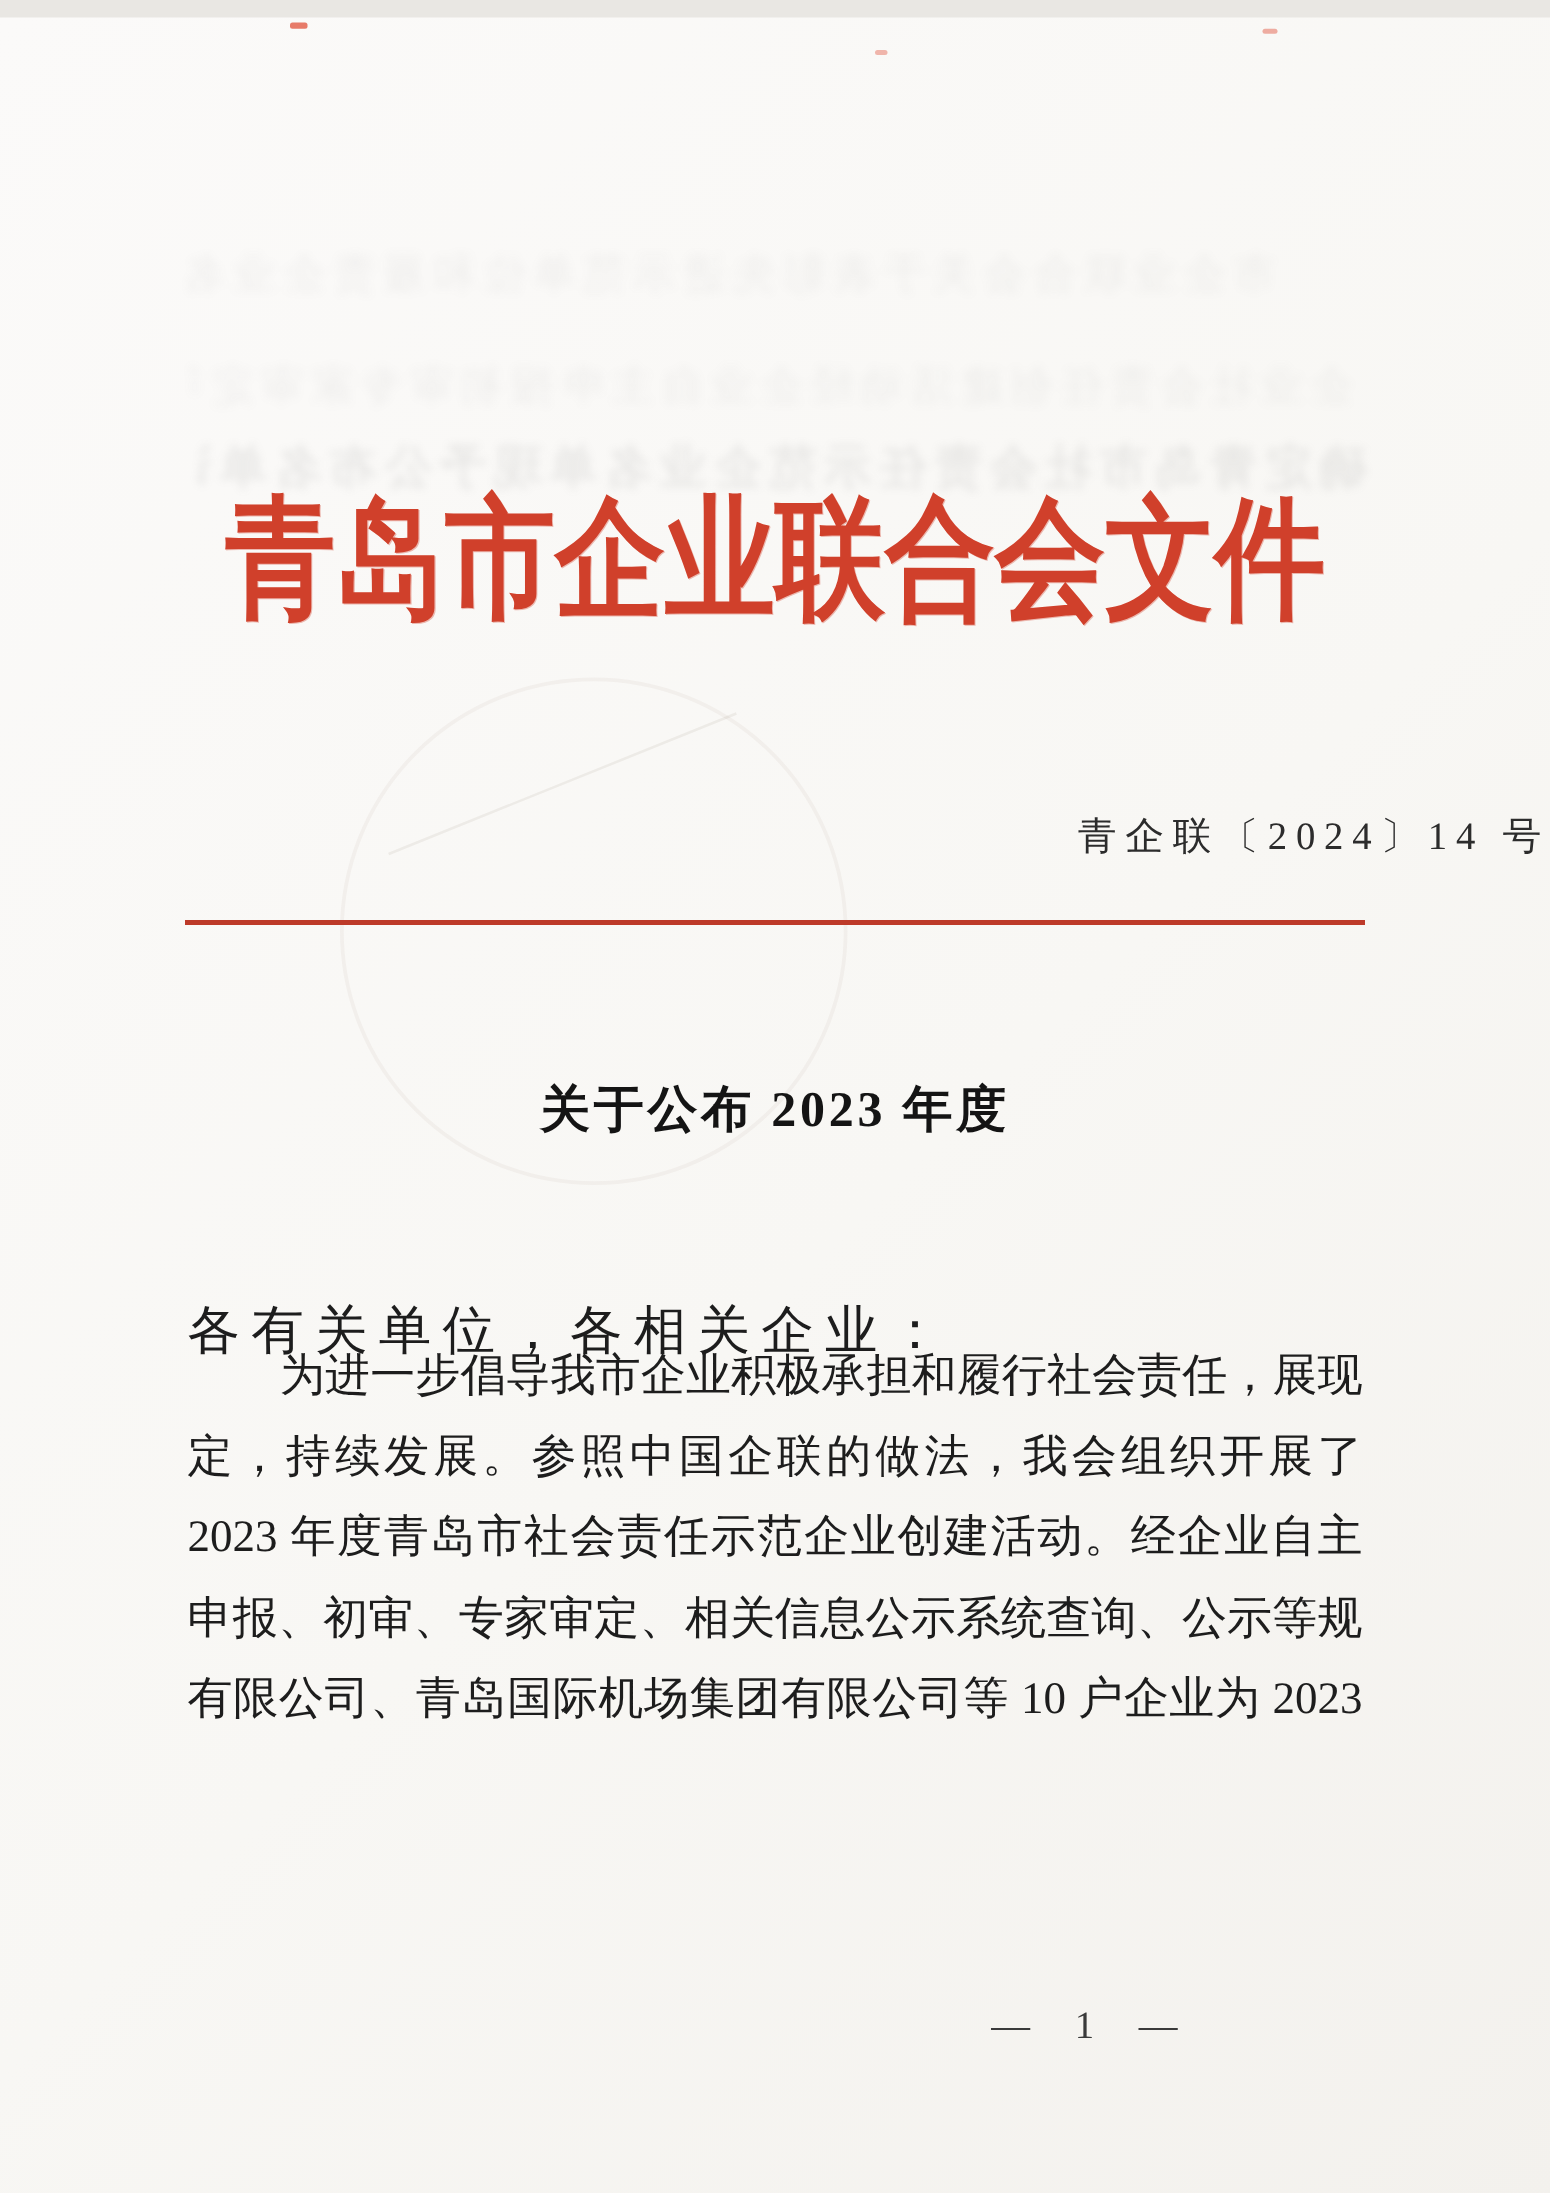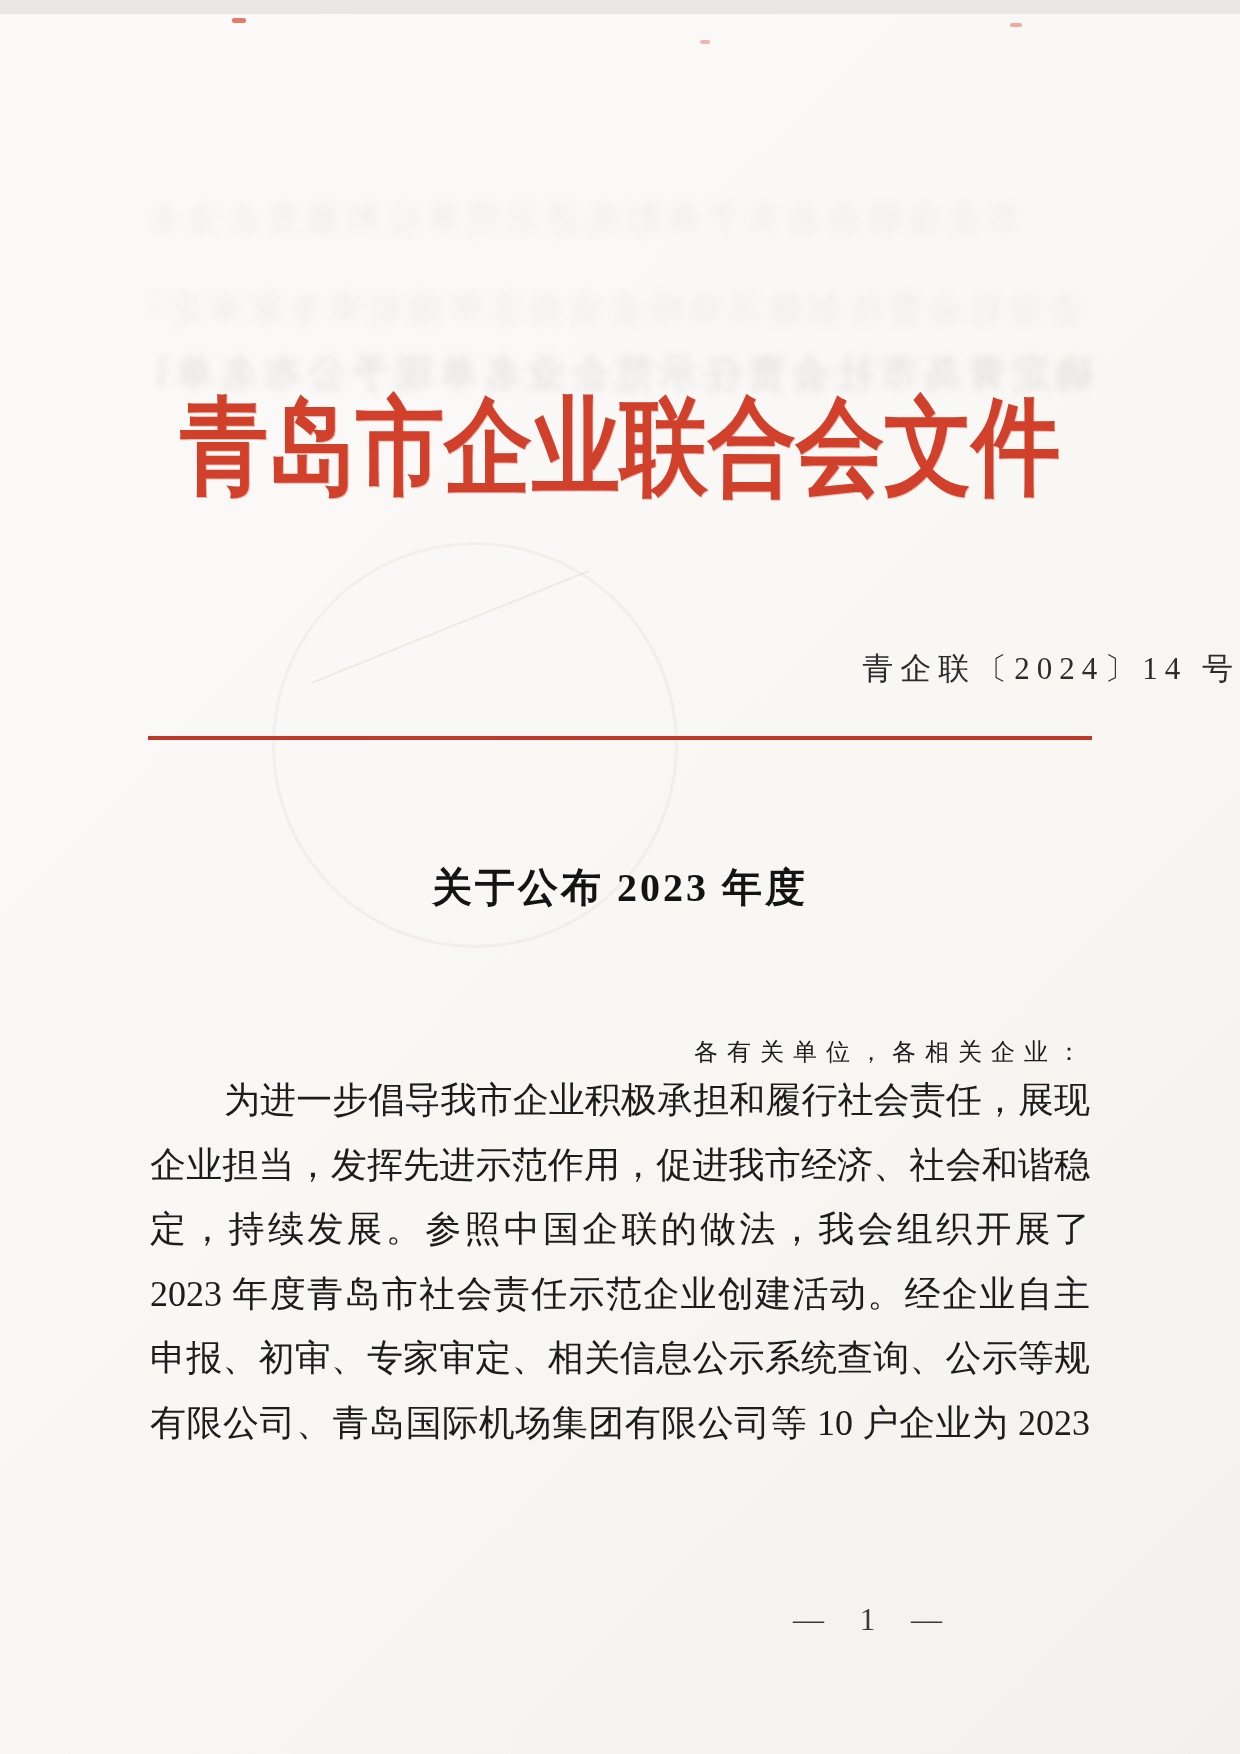--- a/index.html
+++ b/index.html
@@ -114,25 +114,24 @@
     line-height: 67px;
     letter-spacing: 3px;
   }
 
   
   .salutation {
     position: absolute;
     top: 1022px;
     left: 150px;
     width: 940px;
-    font-size: 24px;
+    font-size: 42px;
     letter-spacing: 9px;
     color: #1d1d1d;
     white-space: nowrap;
-    text-align: right;
   }
   .body-block {
     position: absolute;
     top: 1054px;
     left: 150px;
     width: 940px;
     color: #1d1d1d;
     font-size: 36px;
   }
   .body-line {
@@ -182,21 +181,20 @@
   <div class="red-rule"></div>
 
   <div class="doc-title">
     <div>关于公布 2023 年度</div>
   </div>
 
   <div class="salutation">各有关单位，各相关企业：</div>
 
   <div class="body-block">
     <div class="body-line indent">为进一步倡导我市企业积极承担和履行社会责任，展现</div>
-    <div class="body-line">企业担当，发挥先进示范作用，促进我市经济、社会和谐稳</div>
     <div class="body-line">定，持续发展。参照中国企联的做法，我会组织开展了</div>
     <div class="body-line">2023 年度青岛市社会责任示范企业创建活动。经企业自主</div>
     <div class="body-line">申报、初审、专家审定、相关信息公示系统查询、公示等规</div>
     <div class="body-line">有限公司、青岛国际机场集团有限公司等 10 户企业为 2023</div>
   </div>
 
   <div class="page-number">— 1 —</div>
 
 </div>
 

